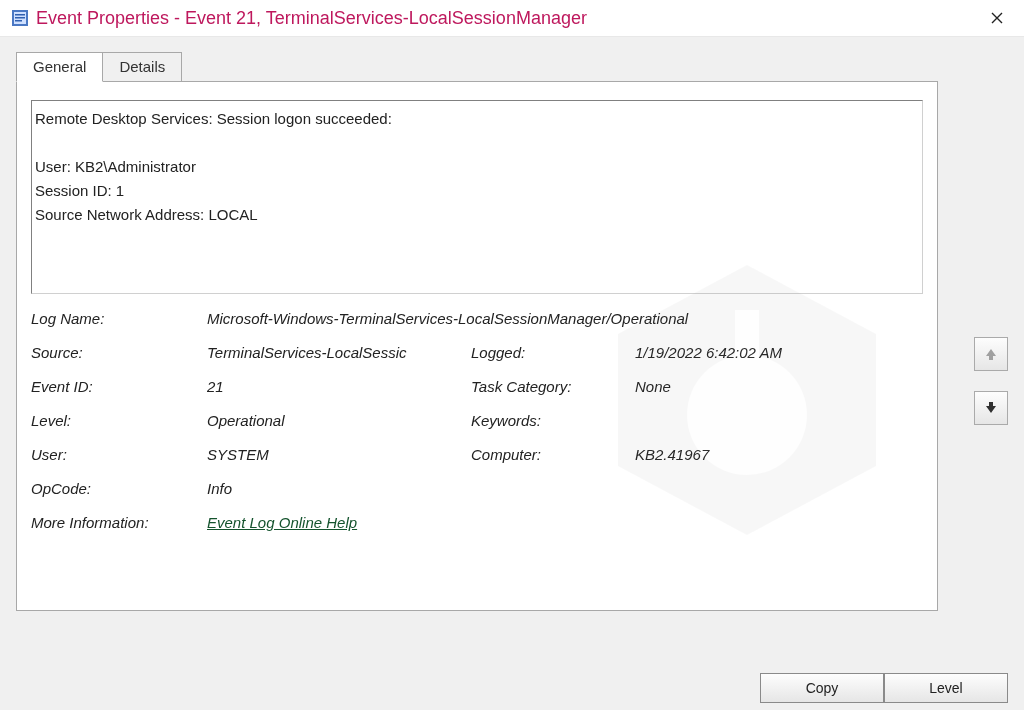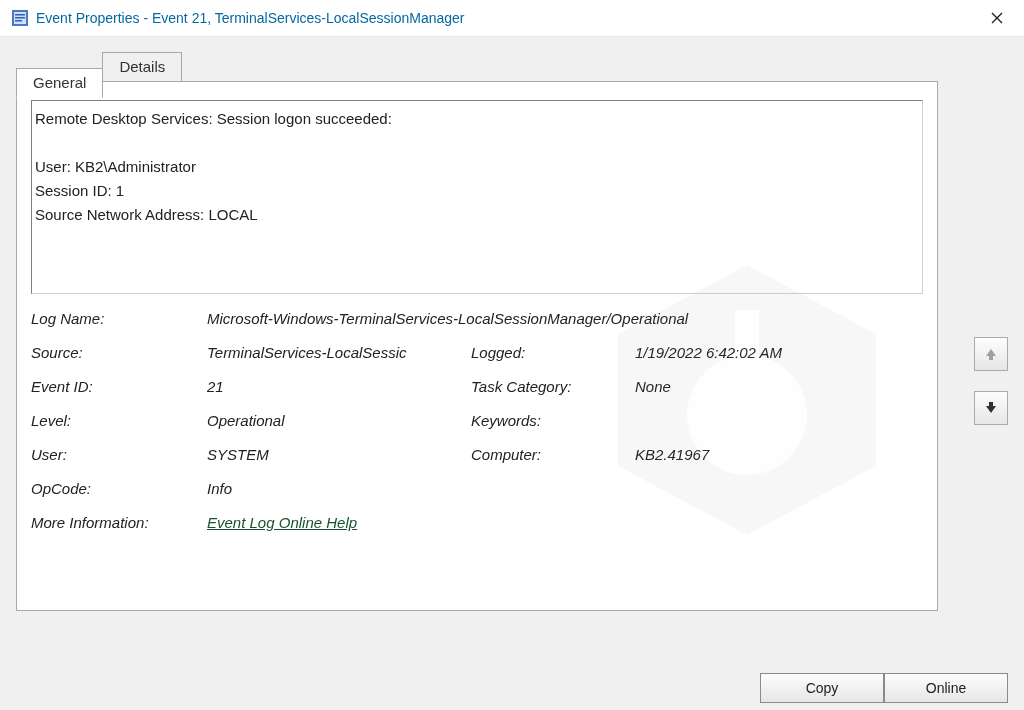--- a/index.html
+++ b/index.html
@@ -28,22 +28,22 @@
     padding: 0 4px 0 12px;
     background: #fff;
     border-bottom: 1px solid #e8e8e8;
   }
   .titlebar-left {
     display: flex;
     align-items: center;
     gap: 8px;
   }
   .titlebar-title {
-    font-size: 14px;
-    color: #0369a1;
+    font-size: 18px;
+    color: #be185d;
   }
   .app-icon svg { display: block; }
   .close-btn {
     width: 46px;
     height: 32px;
     display: flex;
     align-items: center;
     justify-content: center;
     cursor: pointer;
   }
@@ -70,21 +70,21 @@
     background: #f0f0f0;
     font-size: 15px;
     color: #333;
     cursor: pointer;
     margin-right: -1px;
     position: relative;
   }
   .tab.active {
     background: #fff;
     border-bottom: 1px solid #fff;
-    top: 17px;
+    top: 1px;
     z-index: 3;
   }
 
   .tab-page {
     border: 1px solid #a8a8a8;
     background: #fff;
     width: 922px;
     height: 530px;
     position: relative;
     z-index: 1;
@@ -300,17 +300,17 @@
         </svg>
     </div>
     <div class="nav-btn nav-down">
       <svg width="14" height="14" viewBox="0 0 14 14">
           <path d="M7 12 L2 5 L5 5 L5 1 L9 1 L9 5 L12 5 Z" fill="#303030"></path>
         </svg>
     </div>
 
     <div class="bottom-bar">
       <div class="btn">Copy</div>
-      <div class="btn">Online</div>
+      <div class="btn">Level</div>
     </div>
 
   </div>
 </div>
 
 </body></html>

